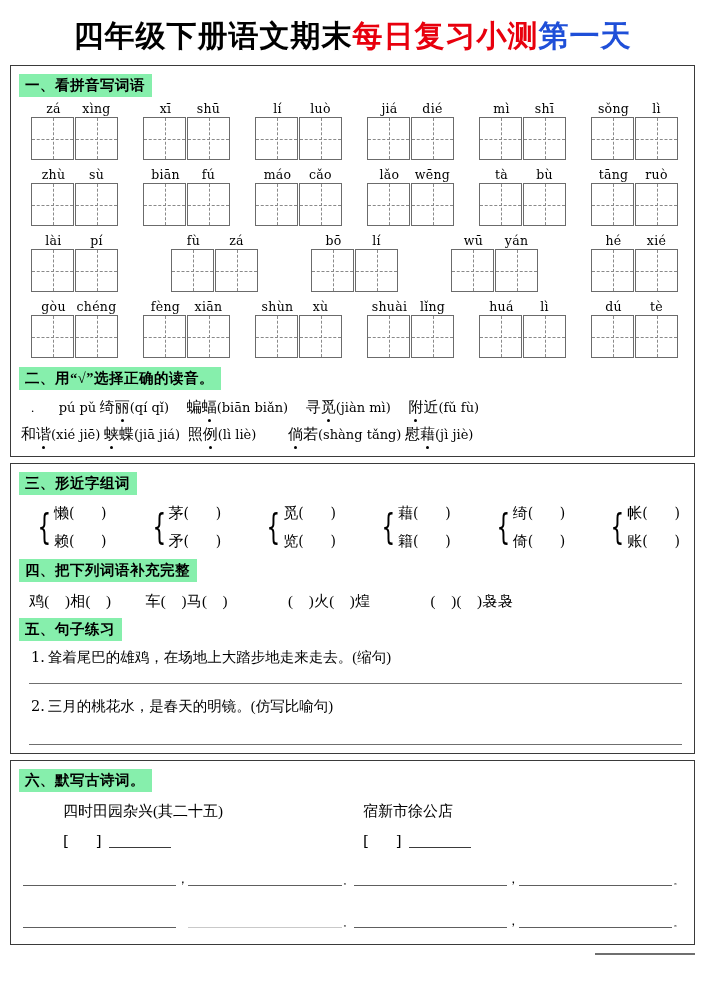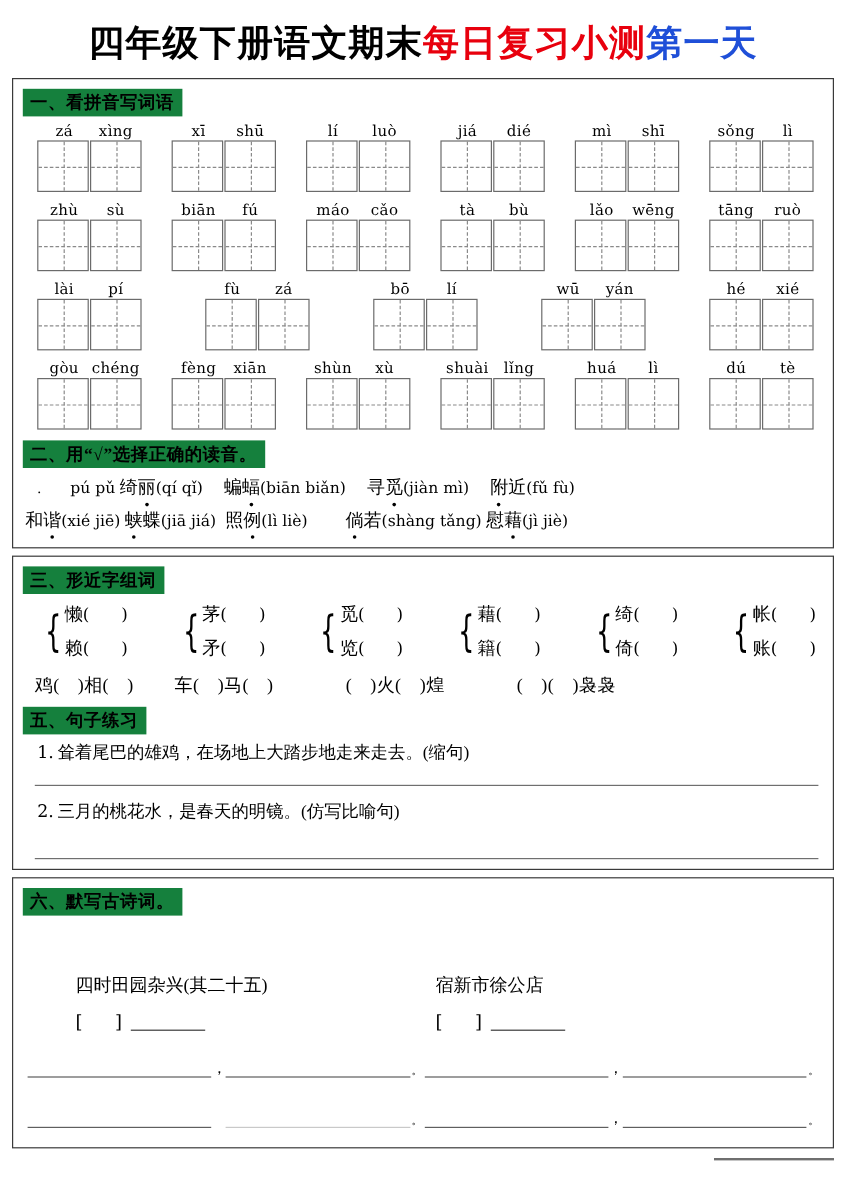--- a/index.html
+++ b/index.html
@@ -35,21 +35,21 @@
     margin: 0 10px 6px 10px;
     padding: 6px 0 8px 0;
     background: #fff;
   }
 
   .sec-head {
     display: inline-block;
     font-family: "Liberation Serif", "DejaVu Serif", serif;
     font-weight: bold;
     font-size: 14.5px;
-    background: #15803d;
+    background: #86efac;
     padding: 2px 7px 2px 6px;
     margin: 2px 0 4px 8px;
     letter-spacing: 0.5px;
     white-space: nowrap;
   }
 
   
   .tz-rows { padding: 0 4px; }
   .tz-row {
     display: flex;
@@ -179,21 +179,21 @@
   }
 
   
   .poem-head {
     display: flex;
     padding-left: 52px;
     font-size: 15px;
     line-height: 30px;
     white-space: nowrap;
   }
-  .poem-head .col { width: 300px; margin-top: 40px; }
+  .poem-head .col { width: 300px; }
   .poem-auth {
     display: flex;
     padding-left: 52px;
     font-size: 15px;
     line-height: 30px;
     white-space: nowrap;
   }
   .poem-auth .col { width: 300px; }
   .auth-br { font-family: "DejaVu Serif", serif; letter-spacing: 6px; }
   .auth-rule {
@@ -336,32 +336,32 @@
             <span>máo</span>
             <span>cǎo</span>
           </div>
           <div class="tz-boxes">
             <div class="tz-cell"></div>
             <div class="tz-cell"></div>
           </div>
         </div>
         <div class="tz-group">
           <div class="tz-pinyin">
+            <span>lǎo</span>
+            <span>wēng</span>
+          </div>
+          <div class="tz-boxes">
+            <div class="tz-cell"></div>
+            <div class="tz-cell"></div>
+          </div>
+        </div>
+        <div class="tz-group">
+          <div class="tz-pinyin">
             <span>tà</span>
             <span>bù</span>
-          </div>
-          <div class="tz-boxes">
-            <div class="tz-cell"></div>
-            <div class="tz-cell"></div>
-          </div>
-        </div>
-        <div class="tz-group">
-          <div class="tz-pinyin">
-            <span>lǎo</span>
-            <span>wēng</span>
           </div>
           <div class="tz-boxes">
             <div class="tz-cell"></div>
             <div class="tz-cell"></div>
           </div>
         </div>
         <div class="tz-group">
           <div class="tz-pinyin">
             <span>tāng</span>
             <span>ruò</span>
@@ -570,20 +570,21 @@
       </div>
       <div class="bpair">
         <span class="bracket-glyph">{</span>
         <span class="bpair-col">
           <span class="bitem"><span class="bchar">帐</span><span class="bparen">(&nbsp;&nbsp;&nbsp;&nbsp;&nbsp;&nbsp;)</span></span>
           <span class="bitem"><span class="bchar">账</span><span class="bparen">(&nbsp;&nbsp;&nbsp;&nbsp;&nbsp;&nbsp;)</span></span>
         </span>
       </div>
     </div>
 
+    <div class="sec-head">四、把下列词语补充完整</div>
 
     <div class="fill-line">
       <span>鸡(　)相(　)</span>
       <span class="gap-s"></span>
       <span>车(　)马(　)</span>
       <span class="gap-m"></span>
       <span>(　)火(　)煌</span>
       <span class="gap-m"></span>
       <span>(　)(　)袅袅</span>
     </div>

